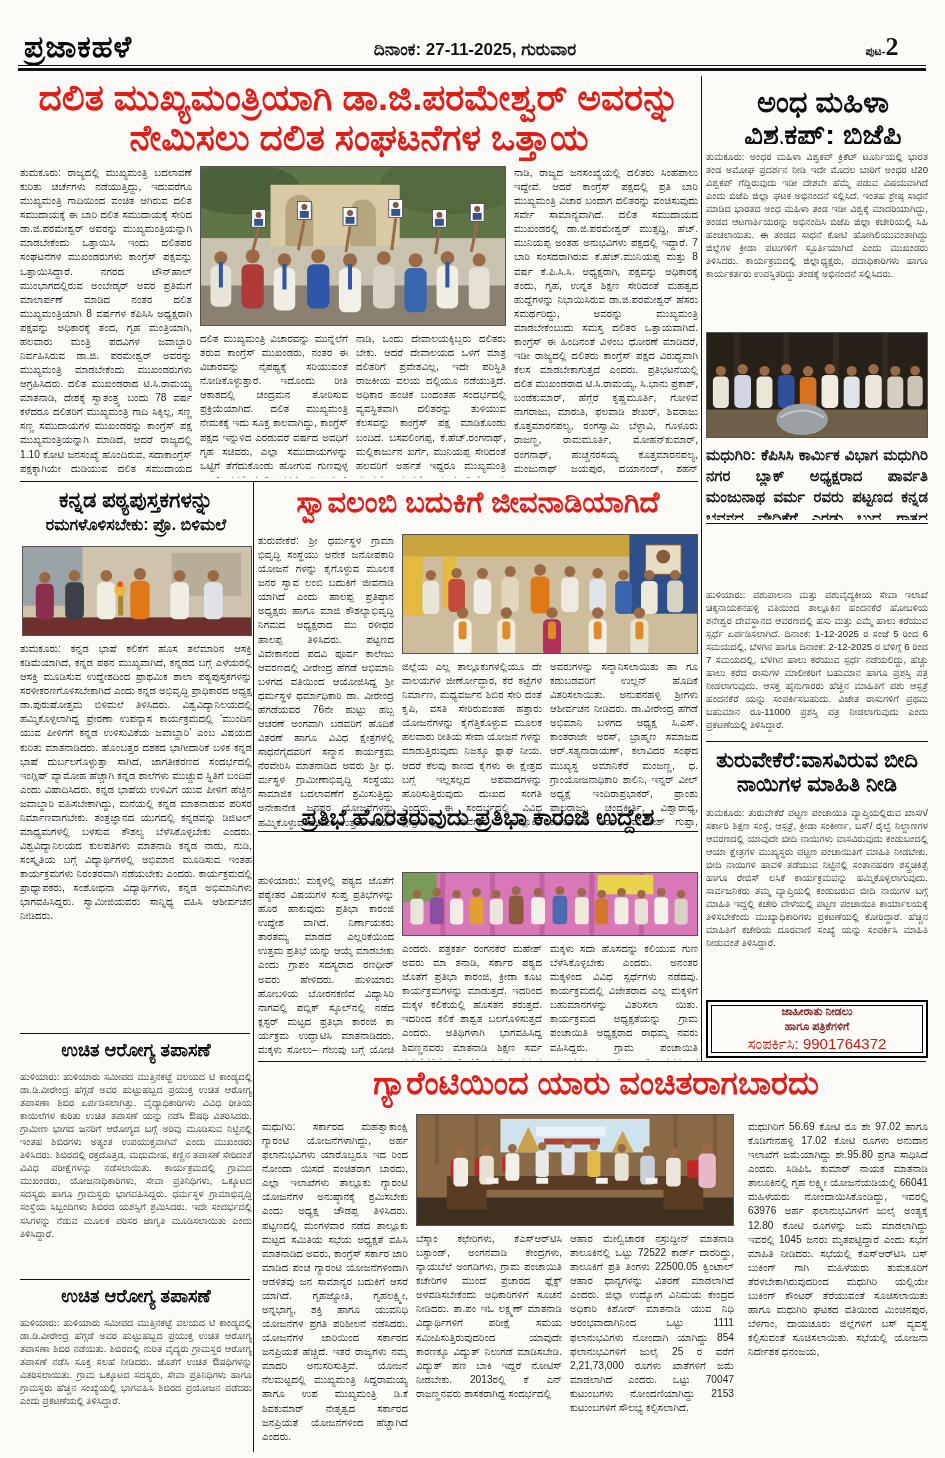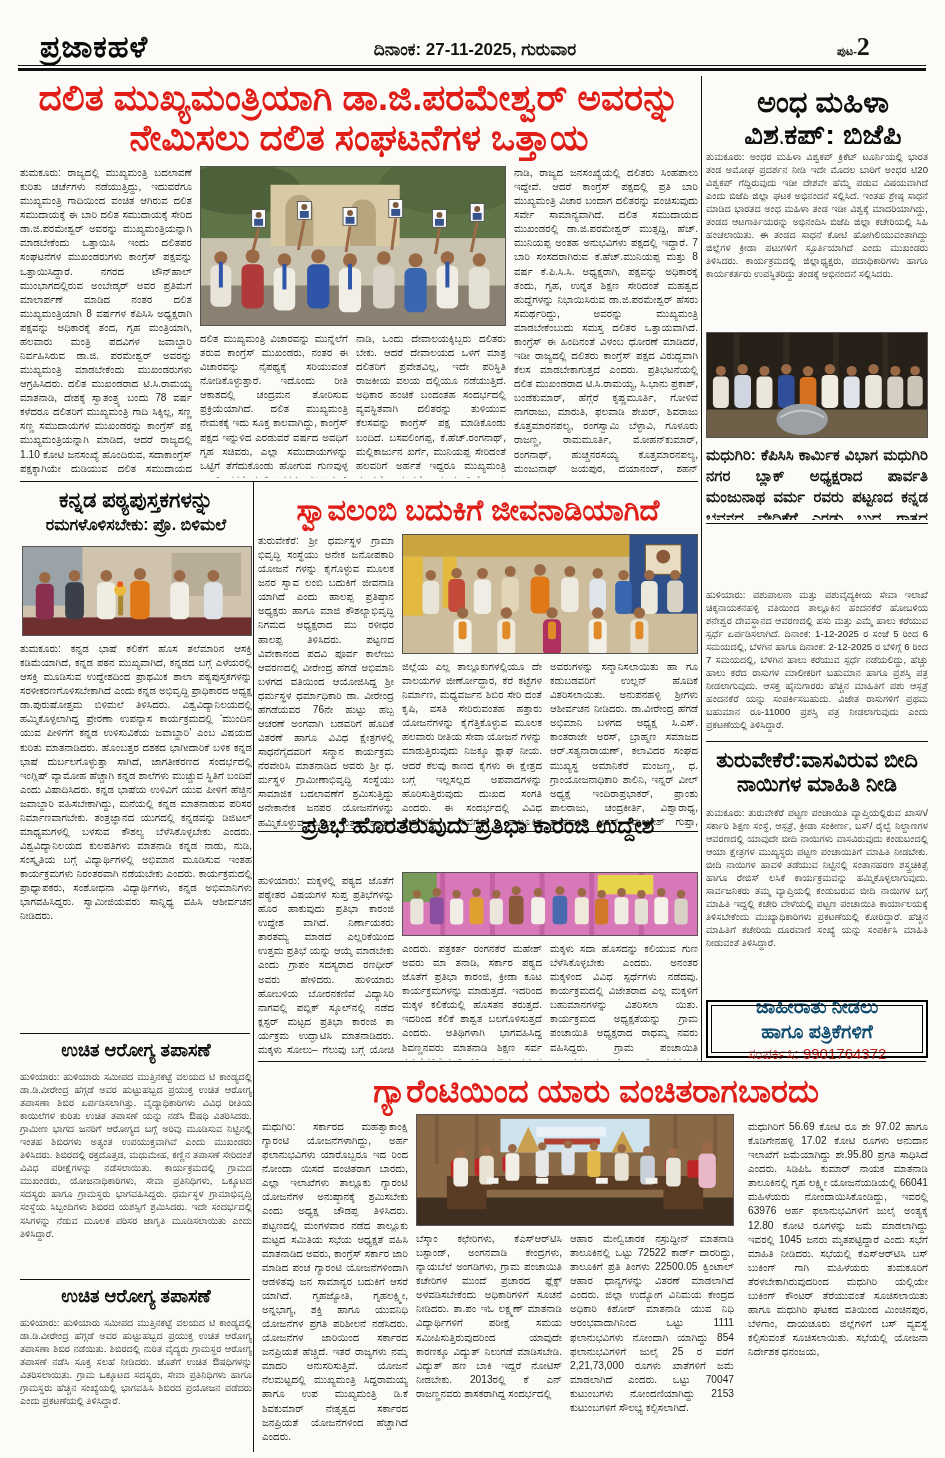--- a/index.html
+++ b/index.html
@@ -4,56 +4,56 @@
 <style>
   html,body{margin:0;padding:0;background:#e8e6e0;}
   #page{position:relative;width:945px;height:1458px;background:#fcfbf7;margin:0 auto;
         font-family:"Liberation Sans","DejaVu Sans",sans-serif;color:#141414;overflow:hidden;}
   .abs{position:absolute;box-sizing:border-box;}
   .rule-h{background:#111;height:1px;}
   .rule-h3{background:#111;height:3px;}
   .rule-v{background:#111;width:1px;}
   .masthead{font-size:30px;font-weight:bold;letter-spacing:1px;color:#0a0a0a;}
   .date{font-size:17px;font-weight:bold;text-align:center;}
-  .pageno{font-size:11px;font-weight:bold;text-align:left;}
+  .pageno{font-size:11px;font-weight:bold;text-align:center;}
   .pageno b{font-size:26px;font-family:"Liberation Serif","DejaVu Serif",serif;}
   .hl-red{color:#e01d17;font-weight:bold;text-align:center;line-height:1.12;overflow:hidden;}
   .hl-blk{color:#0d0d0d;font-weight:bold;text-align:center;line-height:1.15;overflow:hidden;}
   .body-txt{font-size:10.2px;line-height:1.38;text-align:justify;overflow:hidden;
             word-break:break-word;color:#1c1c1c;}
   .body-sm{font-size:9.6px;line-height:1.36;}
   .caption{font-size:15px;line-height:1.4;font-weight:600;text-align:justify;overflow:hidden;}
   .photo{overflow:hidden;background:#d8d4cc;border:1px solid #555;}
   .photo svg{display:block;width:100%;height:100%;}
   .adbox{border:2px solid #000;outline:1px solid #000;outline-offset:-6px;
          display:flex;flex-direction:column;justify-content:center;align-items:center;gap:1px;}
-  .adbox .l12{color:#0c4a6e;font-weight:bold;font-size:19px;line-height:1.25;}
+  .adbox .l12{color:#7f1d1d;font-weight:bold;font-size:11px;line-height:1.25;}
   .adbox .l3{color:#c32013;font-weight:normal;font-size:15px;}
-  .nowrap{white-space:nowrap;margin-top:8px;}
+  .nowrap{white-space:nowrap;}
 </style>
 </head>
 <body>
 
 <div id="page">
 
   <svg width="0" height="0" style="position:absolute">
     <defs>
       <g id="prs">
         <circle cx="0" cy="4" r="4.4" fill="#9a6a46"></circle>
         <rect x="-7" y="9" width="14" height="28" rx="4" fill="currentColor"></rect>
       </g>
       <g id="card">
         <rect x="-7" y="-9" width="14" height="18" fill="#fafafa" stroke="#444" stroke-width="0.8"></rect>
         <circle cx="0" cy="-3.5" r="3" fill="#7c5a40"></circle>
         <rect x="-4.5" y="0.5" width="9" height="7" fill="#37538e"></rect>
       </g>
     </defs>
   </svg>
 
-  <div class="abs masthead" style="left:24px;top:30px;margin-left:16px;">ಪ್ರಜಾಕಹಳೆ</div>
+  <div class="abs masthead" style="left:24px;top:30px;">ಪ್ರಜಾಕಹಳೆ</div>
   <div class="abs date" style="left:280px;top:40px;width:390px;">ದಿನಾಂಕ: 27-11-2025, ಗುರುವಾರ</div>
   <div class="abs pageno" style="right:18px;top:32px;width:90px;"><span>ಪುಟ-</span><b>2</b></div>
   <div class="abs rule-h" style="left:18px;top:65px;width:908px;"></div>
   <div class="abs rule-h3" style="left:18px;top:68px;width:908px;"></div>
 
   <div class="abs rule-v" style="left:701px;top:76px;height:986px;"></div>
   <div class="abs rule-v" style="left:253px;top:482px;height:970px;"></div>
   <div class="abs rule-h" style="left:20px;top:481px;width:678px;"></div>
   <div class="abs rule-h" style="left:258px;top:831px;width:440px;"></div>
   <div class="abs rule-h" style="left:258px;top:1061px;width:668px;"></div>

